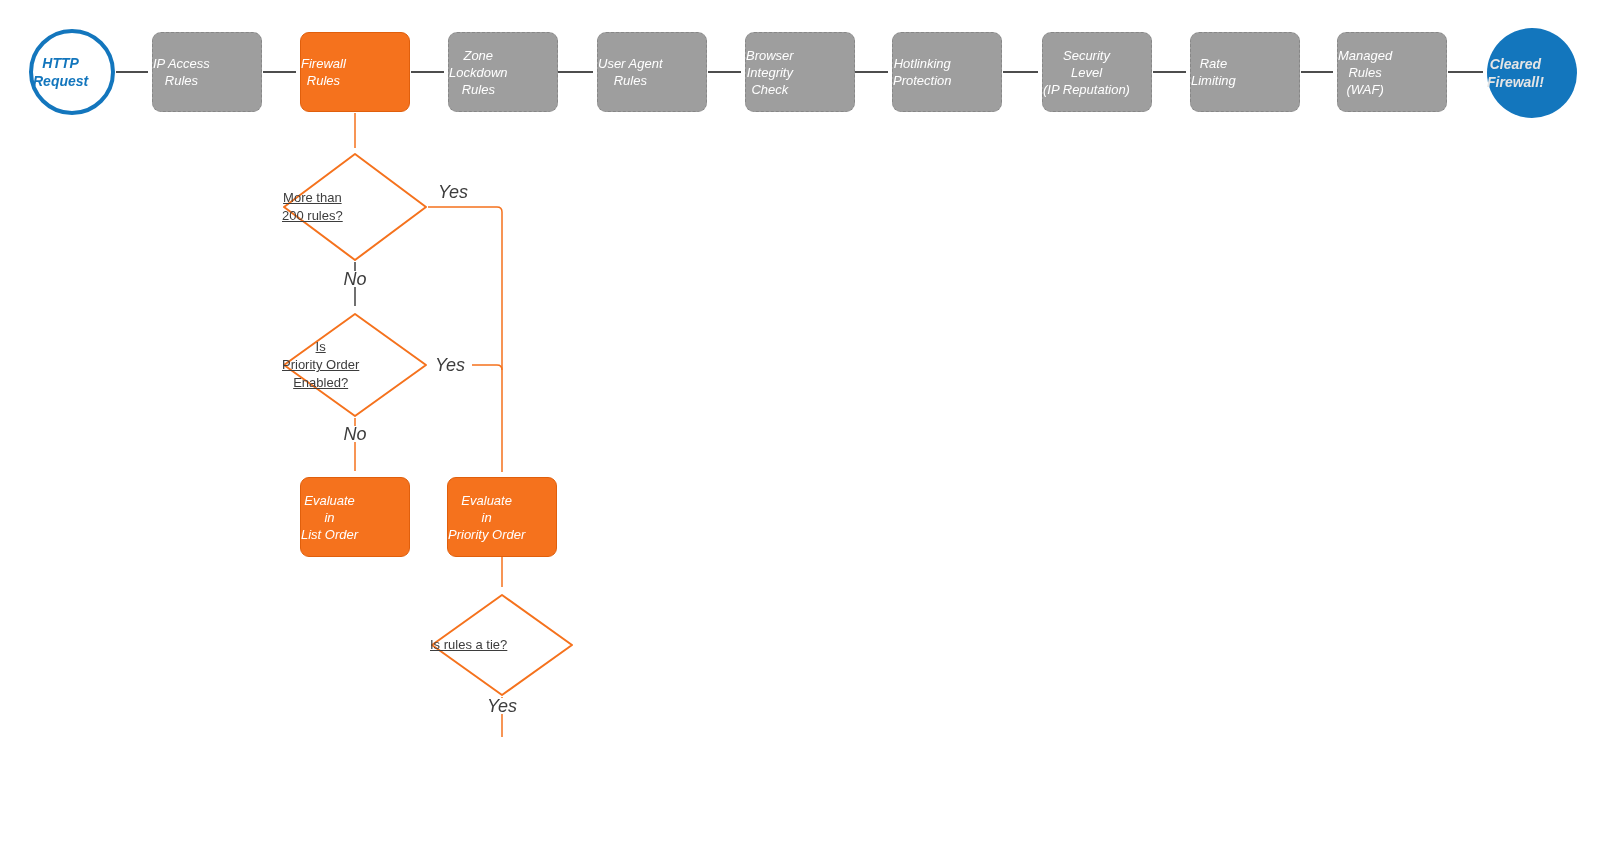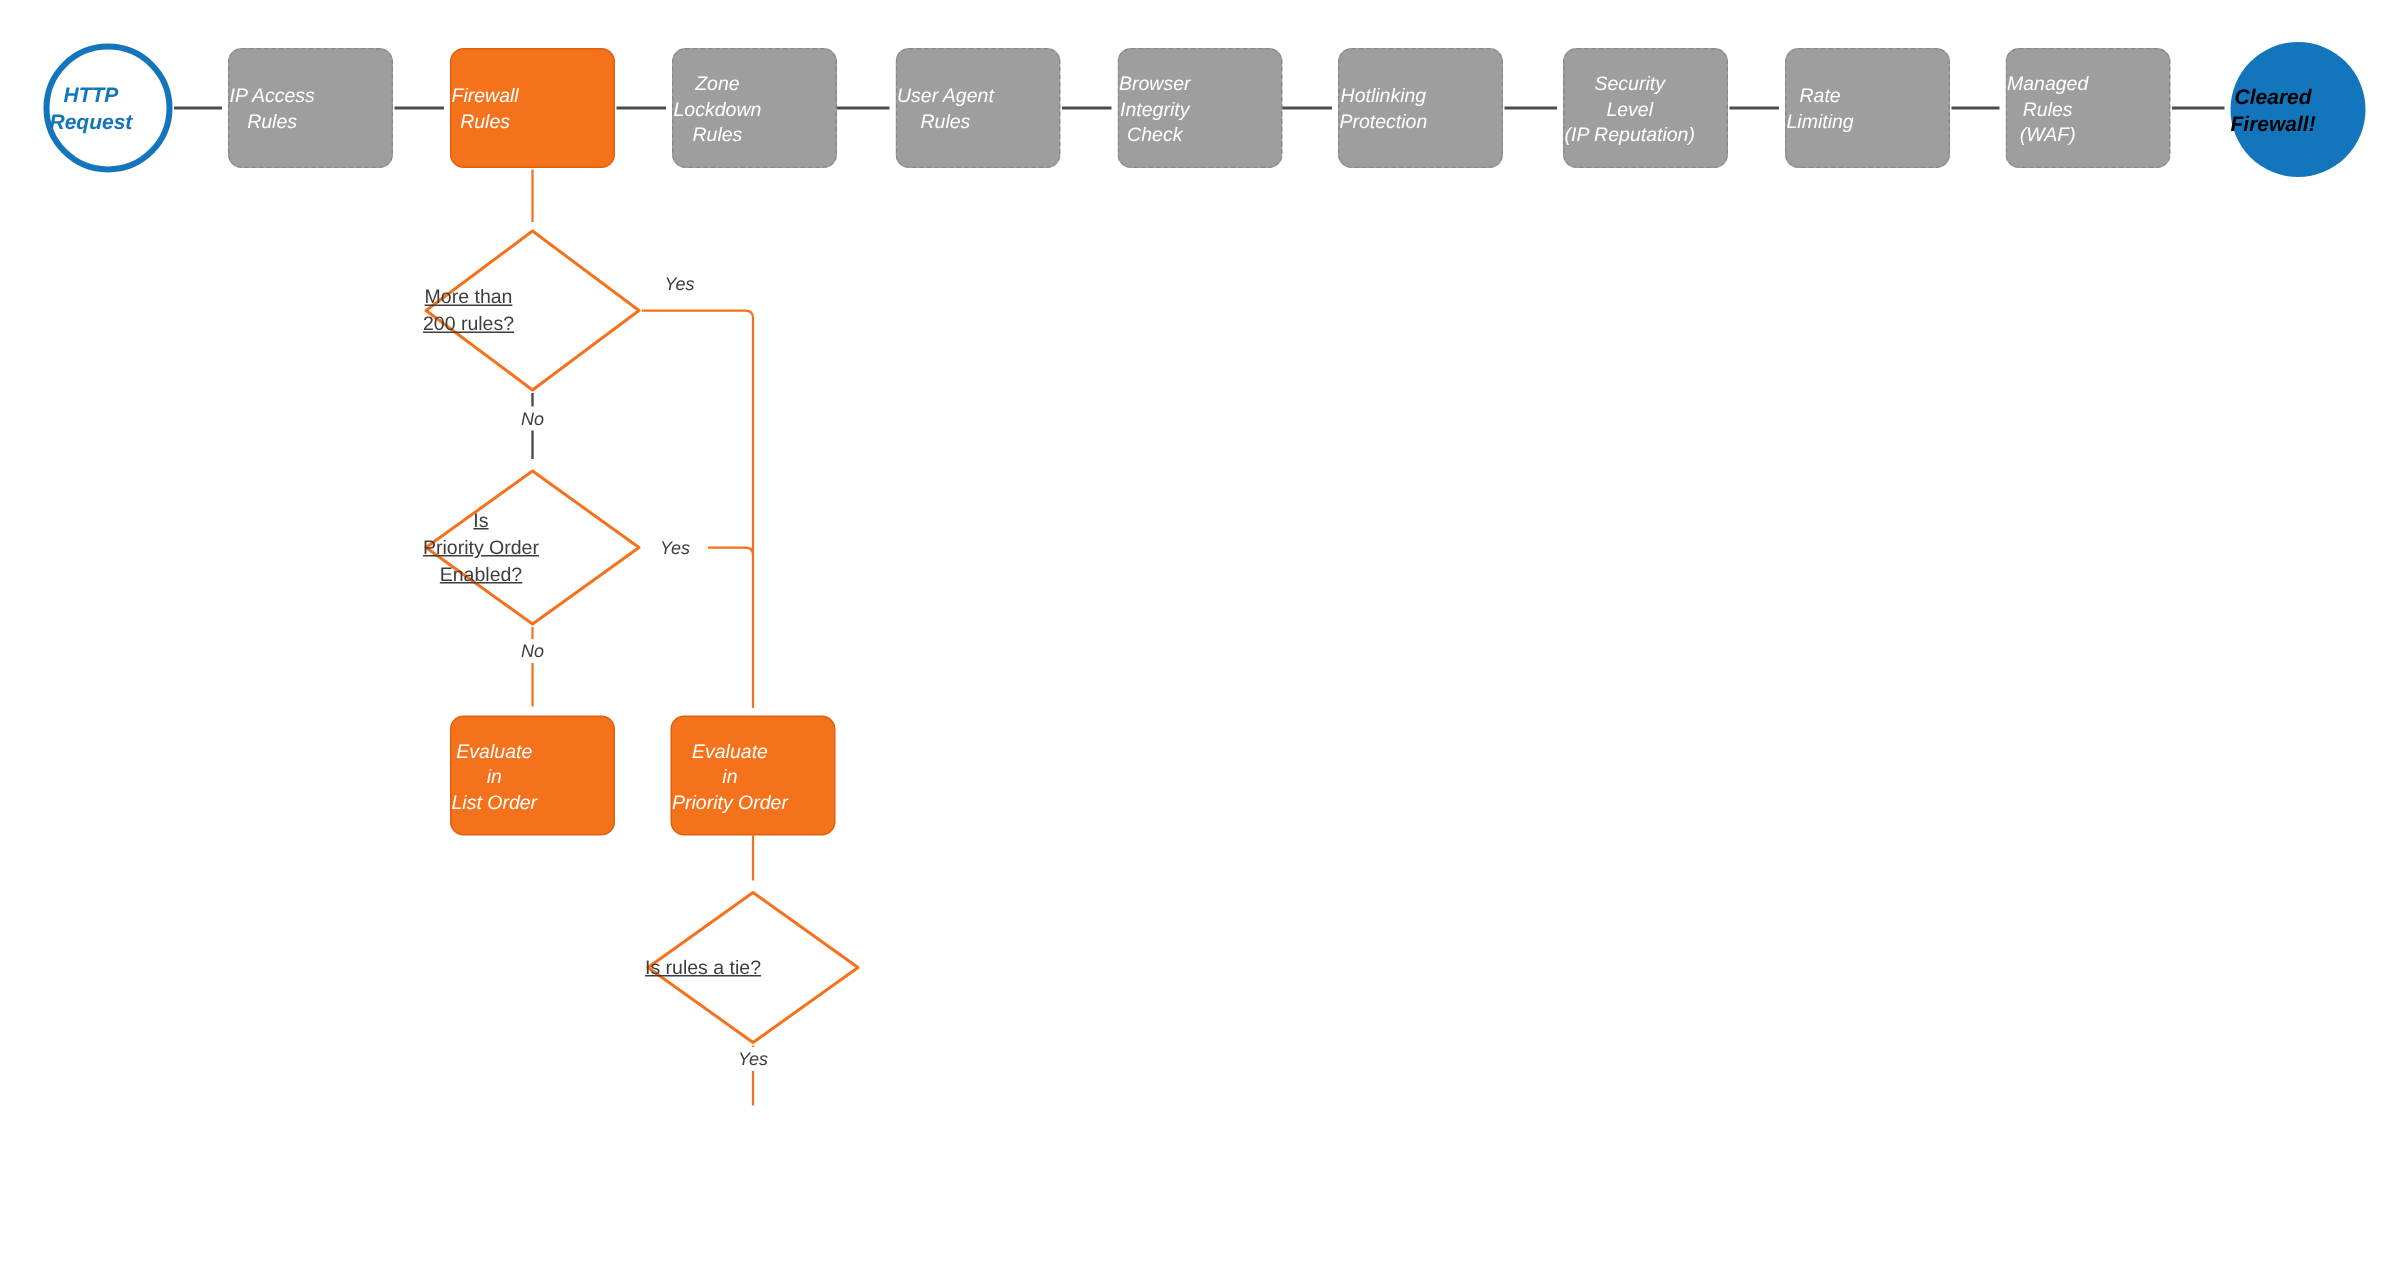--- a/index.html
+++ b/index.html
@@ -20,28 +20,28 @@
         text-align:center;box-sizing:border-box;}
   .lbl{white-space:pre-line;}
 
   .box{width:110px;height:80px;border-radius:9px;font-style:italic;font-size:13px;
        line-height:17px;color:#ffffff;}
   .box.gray{background:var(--gray);border:1px dashed var(--gray-border);}
   .box.orange{background:var(--orange);border:1px solid var(--orange-border);}
 
   .circle{border-radius:50%;font-weight:bold;font-style:italic;font-size:14px;line-height:18px;}
   .circle.start{width:86px;height:86px;background:#ffffff;border:4px solid var(--blue);color:var(--blue);}
-  .circle.end{width:90px;height:90px;background:var(--blue);color:#000000;}
+  .circle.end{width:90px;height:90px;background:var(--blue);color:#e5e5e5;}
 
   .diamond{color:var(--text-dark);font-size:13px;line-height:18px;}
   .diamond svg{position:absolute;left:0;top:0;width:100%;height:100%;}
   .diamond .lbl{position:relative;z-index:1;max-width:78%;text-decoration:underline;}
   .diamond svg polygon{fill:#ffffff;stroke:var(--orange);stroke-width:2;stroke-linejoin:round;}
 
-  .edge-label{position:absolute;width:44px;text-align:center;font-style:italic;font-size:12px;
+  .edge-label{position:absolute;width:44px;text-align:center;font-style:italic;font-size:18px;
               color:var(--text-dark);z-index:2;}
   .edge-label.on-line{background:#ffffff;line-height:16px;}
 </style>
 </head>
 <body>
 
 <div class="canvas">
 
   <svg class="edges" viewBox="0 0 1600 858" xmlns="http://www.w3.org/2000/svg">
     <defs>

